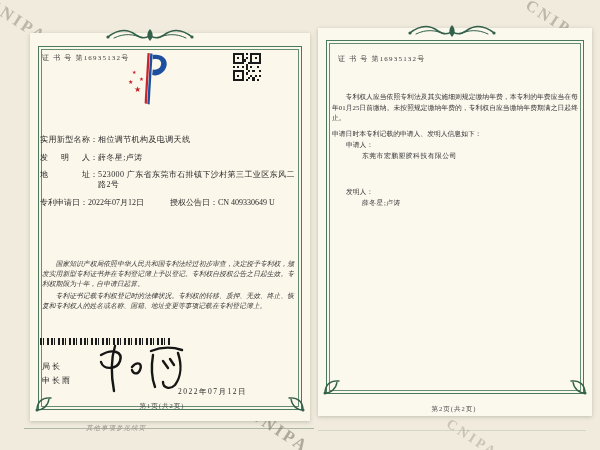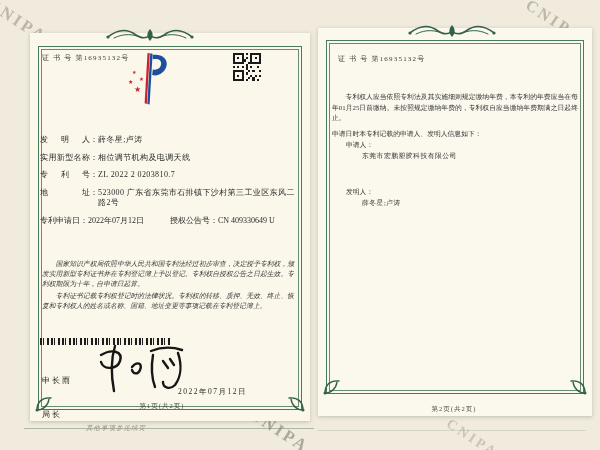--- a/index.html
+++ b/index.html
@@ -114,44 +114,41 @@
             <rect x="10" y="2" width="1" height="1"></rect>
             <rect x="2" y="10" width="1" height="1"></rect>
           <path d="M6,0h1v1h-1z M6,2h1v1h-1z M5,3h1v1h-1z M7,4h1v1h-1z M6,5h1v1h-1z M0,6h1v1h-1z M2,6h1v1h-1z M4,6h1v1h-1z M6,6h1v1h-1z M8,6h1v1h-1z M11,6h1v1h-1z M6,7h1v1h-1z M7,8h1v1h-1z M9,8h1v1h-1z M12,8h1v1h-1z M6,9h1v1h-1z M8,10h1v1h-1z M10,10h1v1h-1z M12,10h1v1h-1z M7,11h1v1h-1z M9,11h1v1h-1z M6,12h1v1h-1z M9,12h1v1h-1z M11,12h1v1h-1z"></path>
         </g>
       </svg>
     </div>
 
 
     <div class="abs" style="left:10px;top:102px;width:262px;">
       <div class="frow" style="height:17.5px;">
+        <span class="lbl">实用新型名称</span><span class="colon">：</span><span class="val">相位调节机构及电调天线</span>
+      </div>
+      <div class="frow" style="height:17.5px;">
         <span class="lbl">发明人</span><span class="colon">：</span><span class="val">薛冬星;卢涛</span>
-      </div>
-      <div class="frow" style="height:17.5px;">
-        <span class="lbl">实用新型名称</span><span class="colon">：</span><span class="val">相位调节机构及电调天线</span>
-      </div>
-      <div class="frow" style="height:17.5px;">
-        <span class="lbl">专利号</span><span class="colon">：</span><span class="val">ZL 2022 2 0203810.7</span>
       </div>
       <div class="frow" style="height:24px;">
         <span class="lbl">地址</span><span class="colon">：</span><span class="val">523000 广东省东莞市石排镇下沙村第三工业区东风二路2号</span>
       </div>
       <div class="grant" style="margin-top:3px;">
-        <span>专利申请日</span><span>：</span><span>2022年07月12日</span><span class="g2">授权公告号</span><span>：</span><span>CN 409330649 U</span>
+        <span>专利申请日</span><span>：</span><span>2022年07月12日</span><span class="g2">授权公告日</span><span>：</span><span>CN 409330649 U</span>
       </div>
     </div>
 
     <div class="abs paras" style="left:12px;top:226px;width:252px;">
       <p>国家知识产权局依照中华人民共和国专利法经过初步审查，决定授予专利权，颁发实用新型专利证书并在专利登记簿上予以登记。专利权自授权公告之日起生效。专利权期限为十年，自申请日起算。</p>
       <p>专利证书记载专利权登记时的法律状况。专利权的转移、质押、无效、终止、恢复和专利权人的姓名或名称、国籍、地址变更等事项记载在专利登记簿上。</p>
     </div>
 
     <div class="abs barcode" style="left:10px;top:305px;width:130px;height:7px;"></div>
 
-    <div class="abs sig" style="left:12px;top:328px;margin-top:48px;">局长</div>
+    <div class="abs sig" style="left:12px;top:328px;">局长</div>
     <div class="abs sig" style="left:12px;top:342px;">申长雨</div>
     <div class="abs" style="left:55px;top:308px;width:115px;height:55px;">
       <svg width="115" height="55" viewBox="0 0 115 55">
         <g stroke="#161616" stroke-width="2.4" fill="none" stroke-linecap="round" stroke-linejoin="round">
           <path d="M30,5 C26,18 26,34 29,50"></path>
           <path d="M16,14 C28,7 38,11 35,20 C32,29 18,29 16,21"></path>
           <path d="M47,26 C52,20 58,22 55,29 C53,34 48,33 47,29"></path>
           <path d="M66,10 C76,6 88,6 97,9"></path>
           <path d="M68,14 C66,26 67,38 70,46"></path>
           <path d="M93,12 C97,24 96,36 90,44 C85,49 78,47 78,41"></path>

